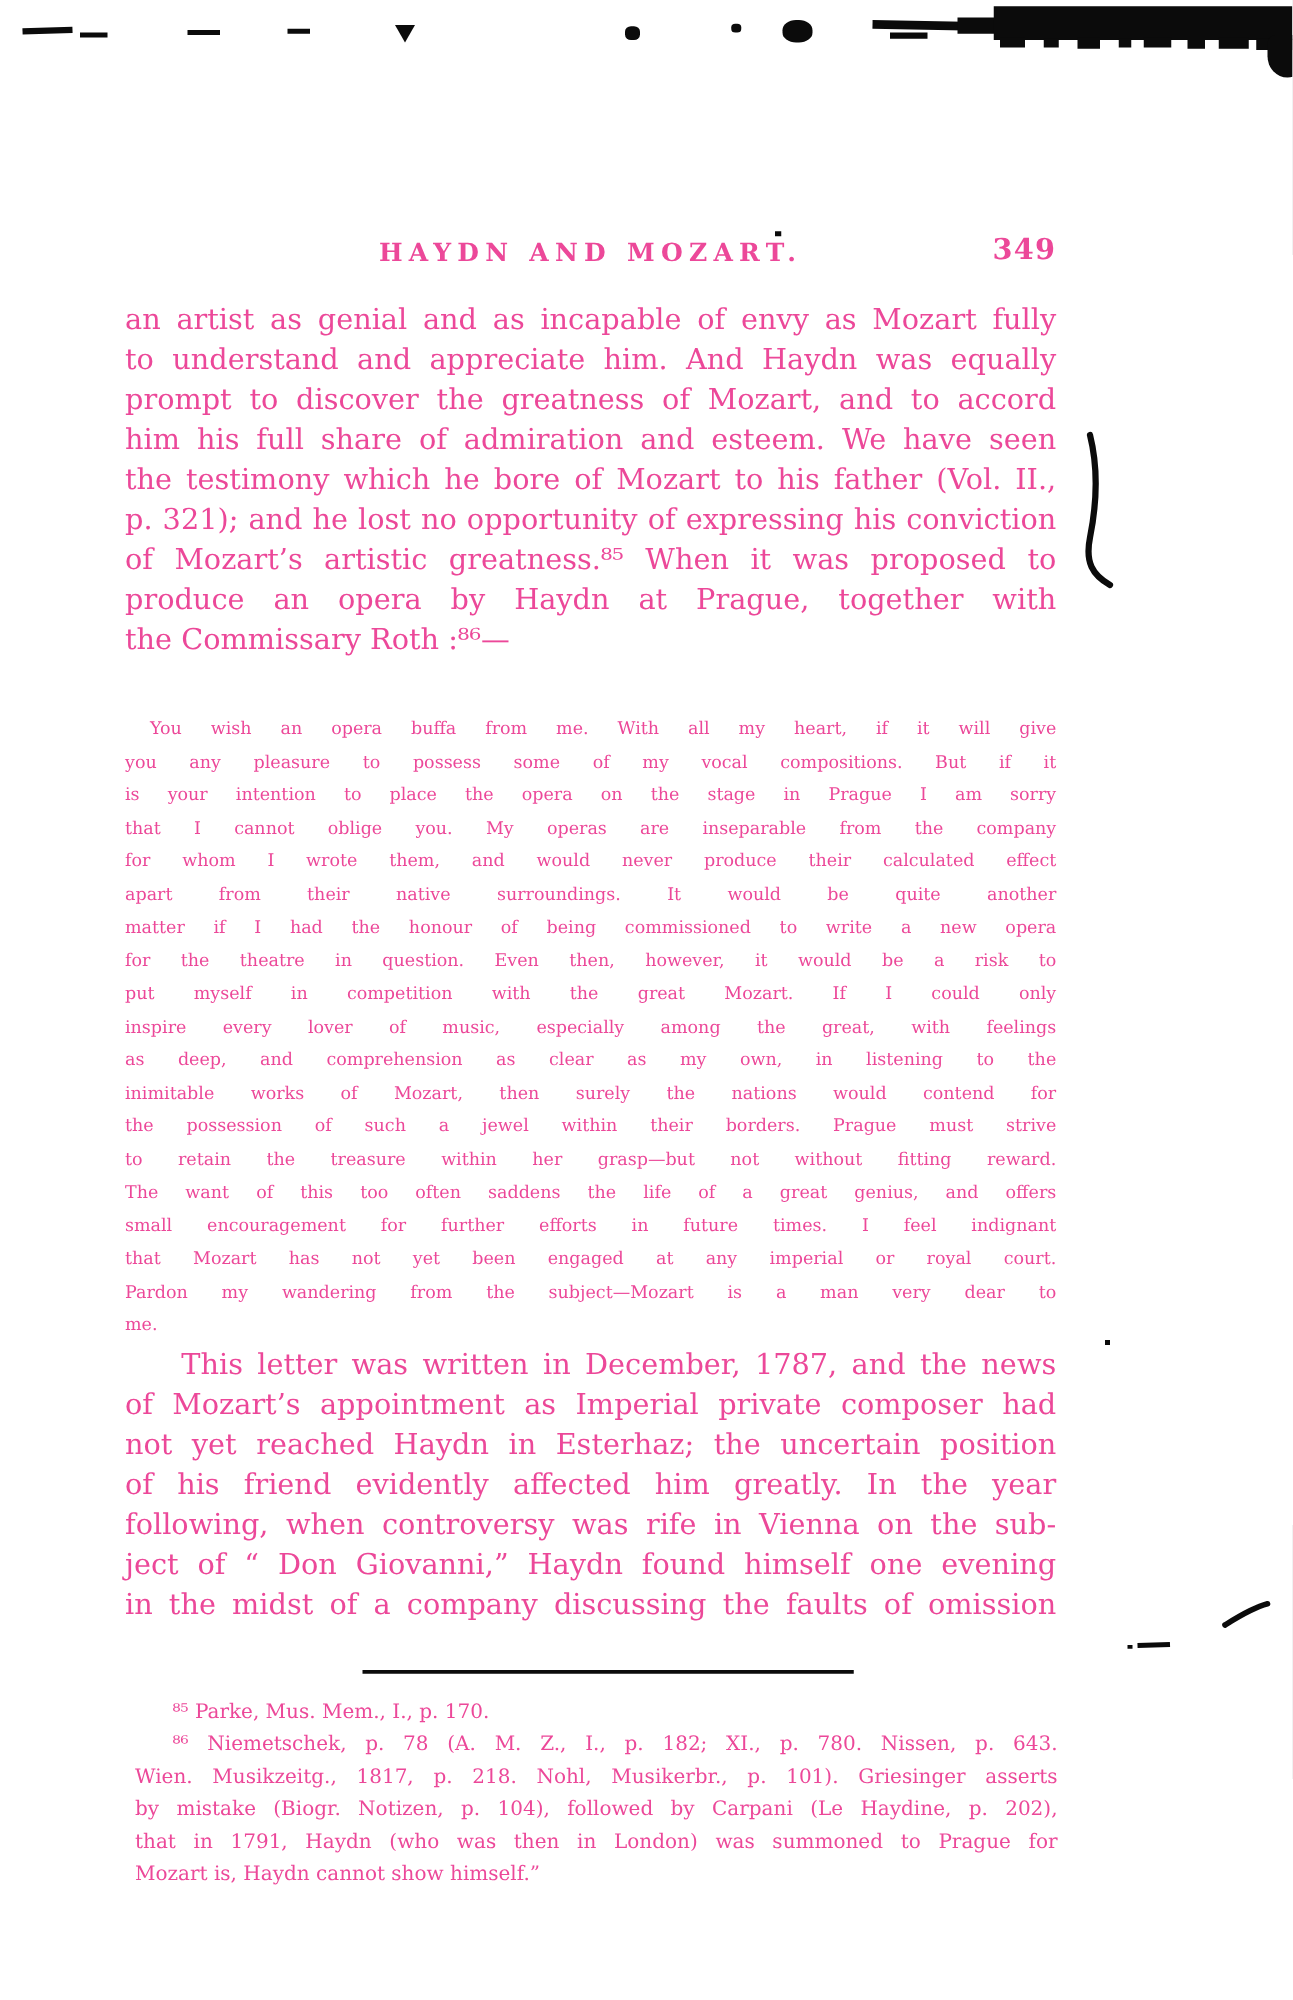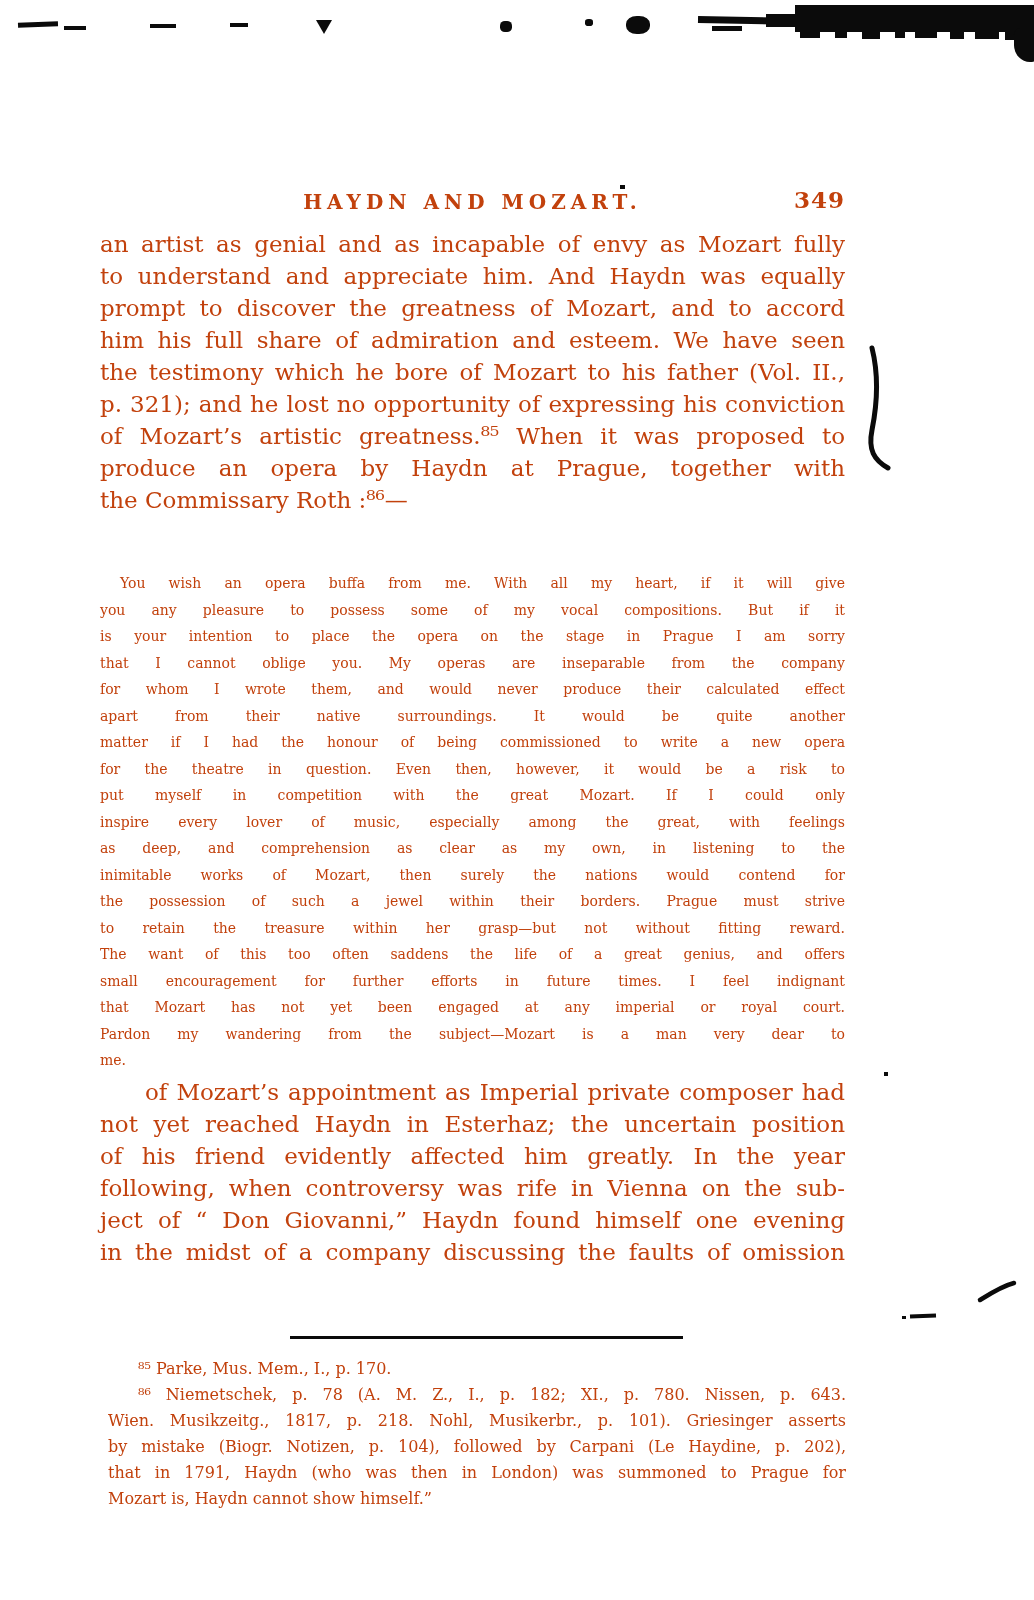--- a/index.html
+++ b/index.html
@@ -2,37 +2,37 @@
 <html><head>
 <meta charset="utf-8">
 <style>
   html,body{margin:0;padding:0;background:#e8e8e8;}
   #page{
     position:relative;
     width:1034px;height:1600px;
     background:#ffffff;
     overflow:hidden;
     font-family:"DejaVu Serif", serif;
-    color:#c2410c;
+    color:#ec4899;
   }
   .abs{position:absolute;}
   .ink{background:#0b0b0b;}
   
   #running-head{
     left:100px;top:190px;width:745px;height:30px;
     text-align:center;
     font-size:20px;font-weight:bold;letter-spacing:5px;
   }
   #page-number{
     position:absolute;right:0;top:-4px;
     font-size:23px;font-weight:bold;letter-spacing:1px;
   }
   
   .tblock{left:100px;width:745px;}
-  #para1{top:228px;font-size:23px;line-height:32px;}
+  #para1{top:240px;font-size:23px;line-height:32px;}
   #quote{top:570px;font-size:14px;line-height:26.5px;}
   #para2{top:1076px;font-size:23px;line-height:32px;}
   #footnotes{left:108px;top:1356px;width:738px;font-size:16px;line-height:26px;}
   .tline{text-align:justify;text-align-last:justify;white-space:nowrap;}
   .tline.short{text-align-last:left;}
   #quote .tline:first-child{text-indent:20px;}
   #para2 .tline:first-child{text-indent:45px;}
   #footnotes .tline:nth-child(1),
   #footnotes .tline:nth-child(2){text-indent:30px;}
   
@@ -136,20 +136,21 @@
       <div class="tline">to retain the treasure within her grasp—but not without fitting reward.</div>
       <div class="tline">The want of this too often saddens the life of a great genius, and offers</div>
       <div class="tline">small encouragement for further efforts in future times.  I feel indignant</div>
       <div class="tline">that Mozart has not yet been engaged at any imperial or royal court.</div>
       <div class="tline">Pardon my wandering from the subject—Mozart is a man very dear to</div>
       <div class="tline short">me.</div>
     </div>
   <div class="noise" id="mid-dot"></div>
 
   <div class="abs tblock" id="para2">
+      <div class="tline">This letter was written in December, 1787, and the news</div>
       <div class="tline">of Mozart’s appointment as Imperial private composer had</div>
       <div class="tline">not yet reached Haydn in Esterhaz; the uncertain position</div>
       <div class="tline">of his friend evidently affected him greatly.  In the year</div>
       <div class="tline">following, when controversy was rife in Vienna on the sub-</div>
       <div class="tline">ject of “ Don Giovanni,” Haydn found himself one evening</div>
       <div class="tline">in the midst of a company discussing the faults of omission</div>
     </div>
 
   <svg id="check-pen-mark" style="left:972px;top:1276px;" width="50" height="30" viewBox="0 0 50 30">
     <path d="M 8,24 C 16,19 30,10 42,7" fill="none" stroke="#0b0b0b" stroke-width="4.5" stroke-linecap="round"></path>

